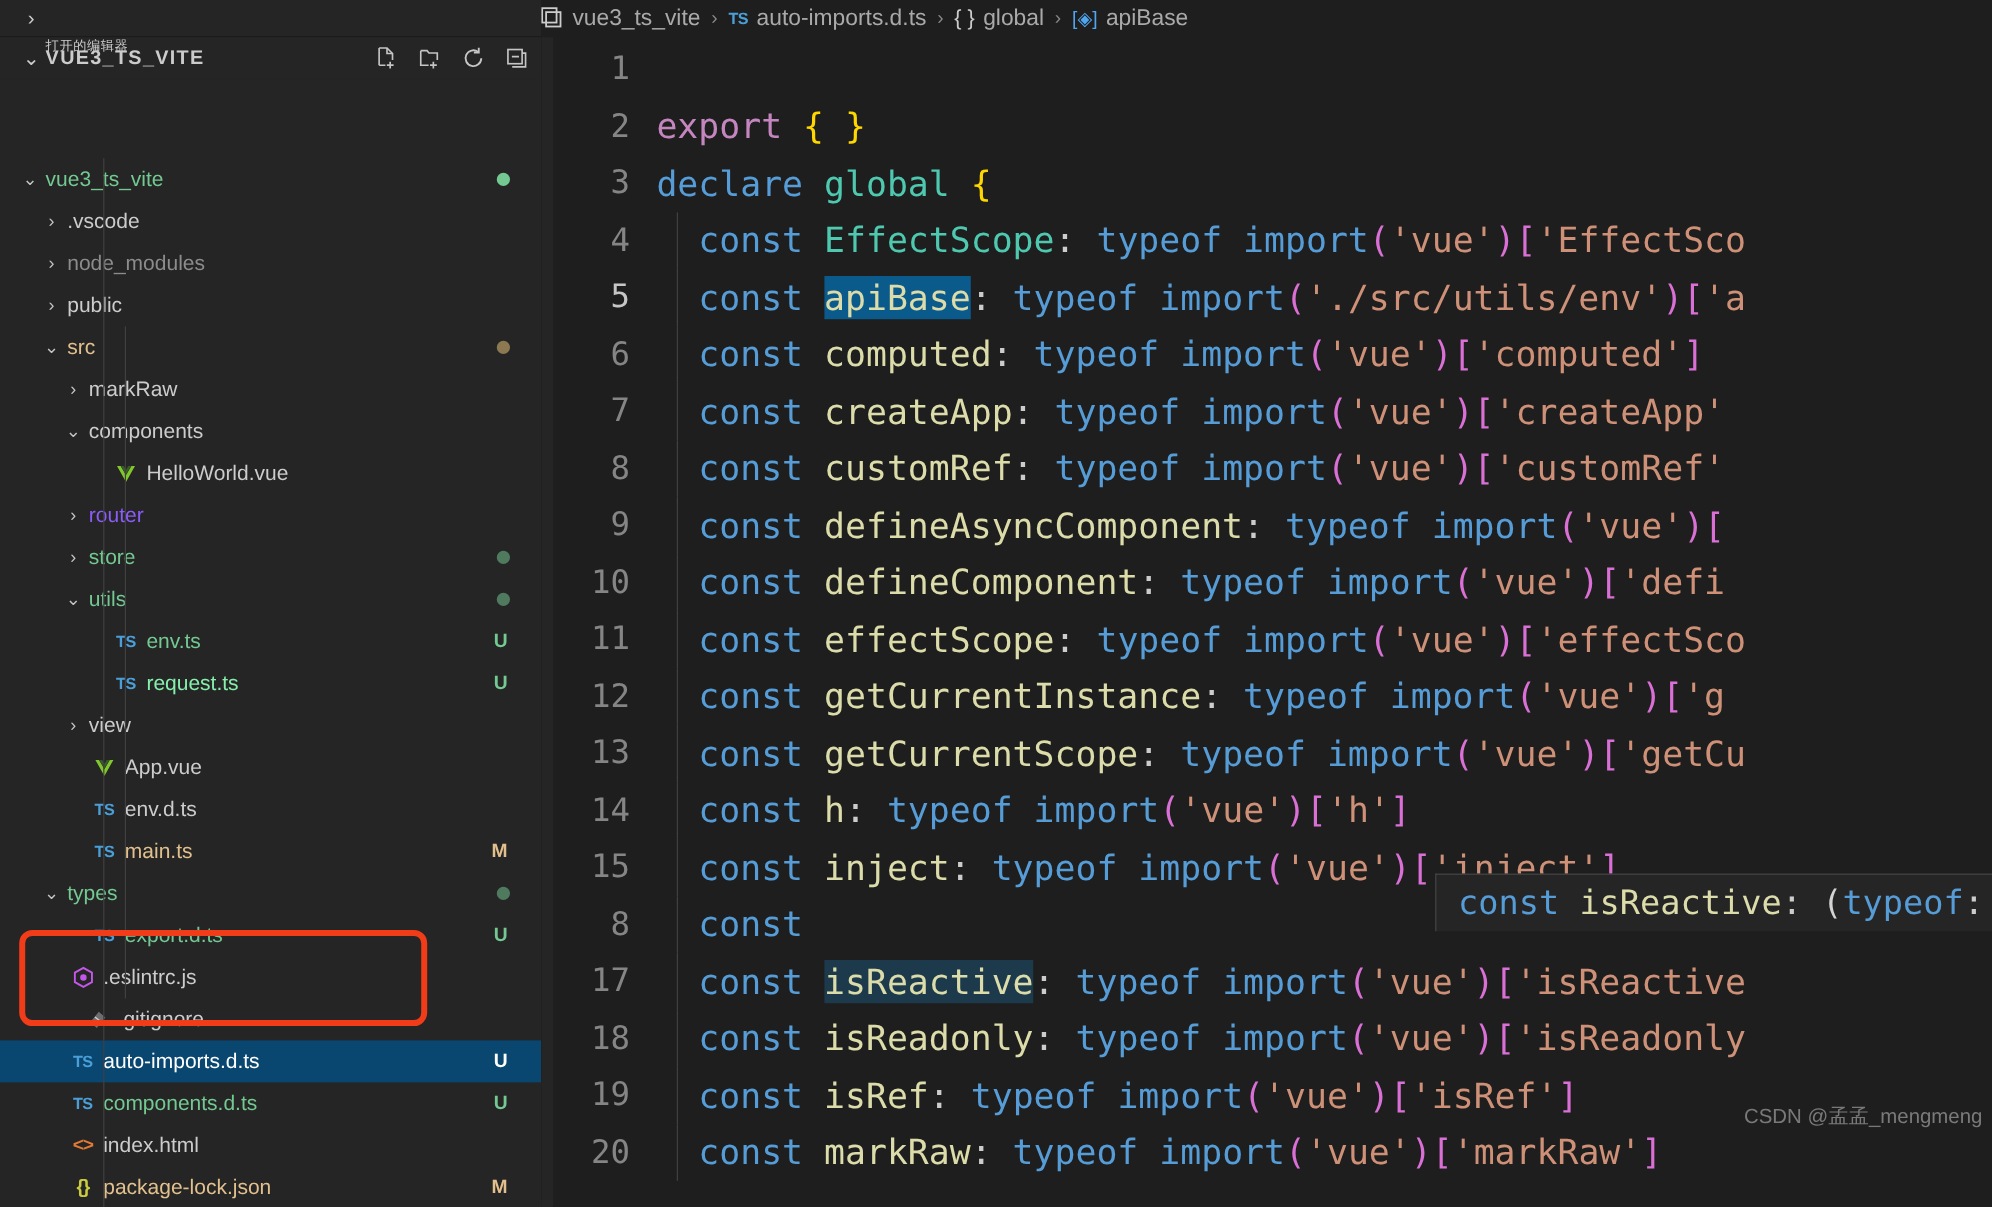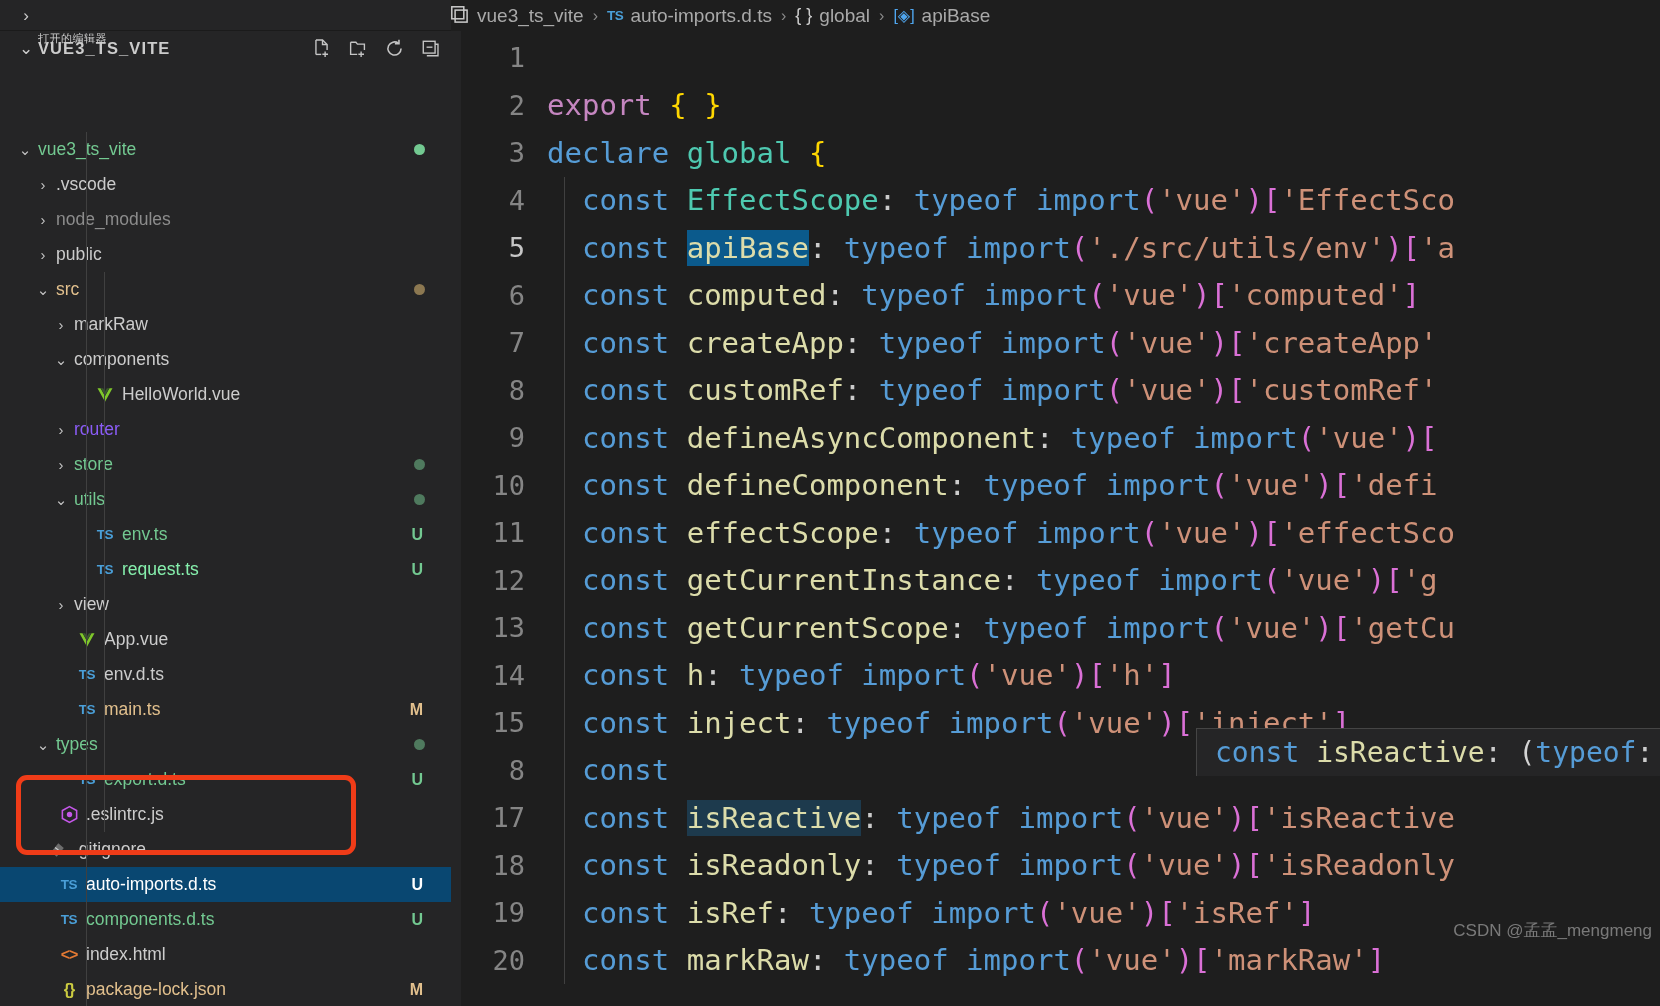--- a/index.html
+++ b/index.html
@@ -311,21 +311,21 @@
         <div class="row" style="padding-left: 32px; position: absolute; left: 0px; right: 0px; top: 731px;">
           <span class="chev empty">&nbsp;</span>
           <span class="fi">
             <svg class="es-ico" viewBox="0 0 24 24">
               <path d="M12 2 21 7v10l-9 5-9-5V7z" fill="none" stroke="#c457e8" stroke-width="2"></path>
               <circle cx="12" cy="12" r="3.4" fill="#c457e8"></circle>
             </svg>
           </span>
           <span class="nm" style="color:#cccccc">.eslintrc.js</span>
         </div>
-        <div class="row" style="padding-left: 20px; position: absolute; left: 0px; right: 0px; top: 766px;">
+        <div class="row" style="padding-left: 44px; position: absolute; left: 0px; right: 0px; top: 766px;">
           <span class="chev empty">&nbsp;</span>
           <span class="fi">
             <svg class="git-ico" viewBox="0 0 24 24">
               <path d="M4 15 13 4l7 6-9 11z" fill="#6d6d6d"></path>
               <path d="M9 9.5 16 15" stroke="#cfcfcf" stroke-width="1.6" fill="none"></path>
             </svg>
           </span>
           <span class="nm" style="color:#cccccc">.gitignore</span>
         </div>
         <div class="row selected" style="padding-left: 32px; position: absolute; left: 0px; right: 0px; top: 801px;">

